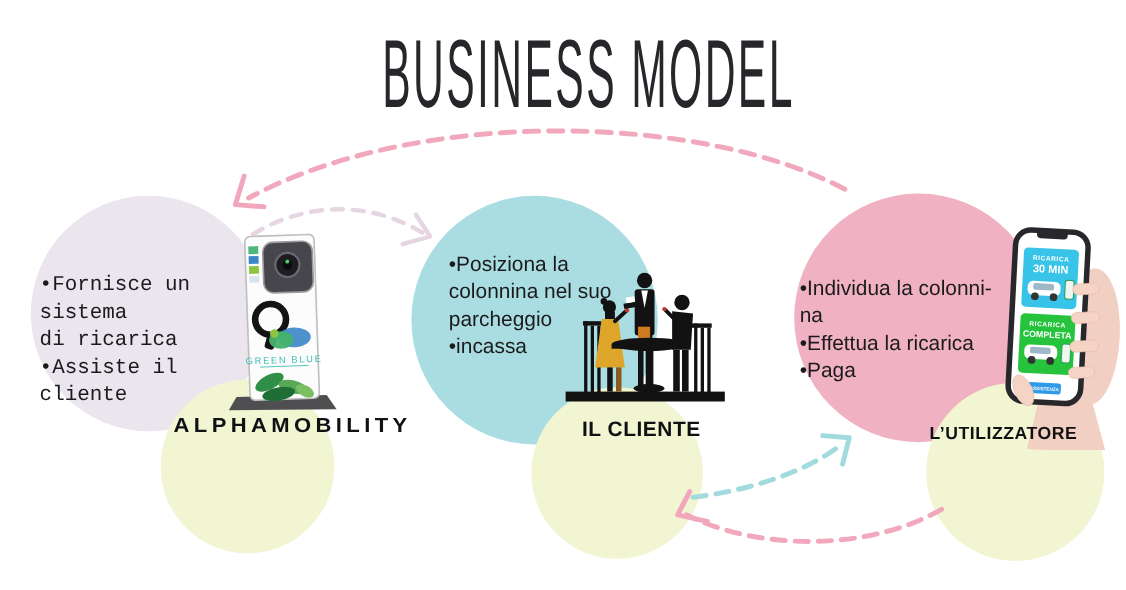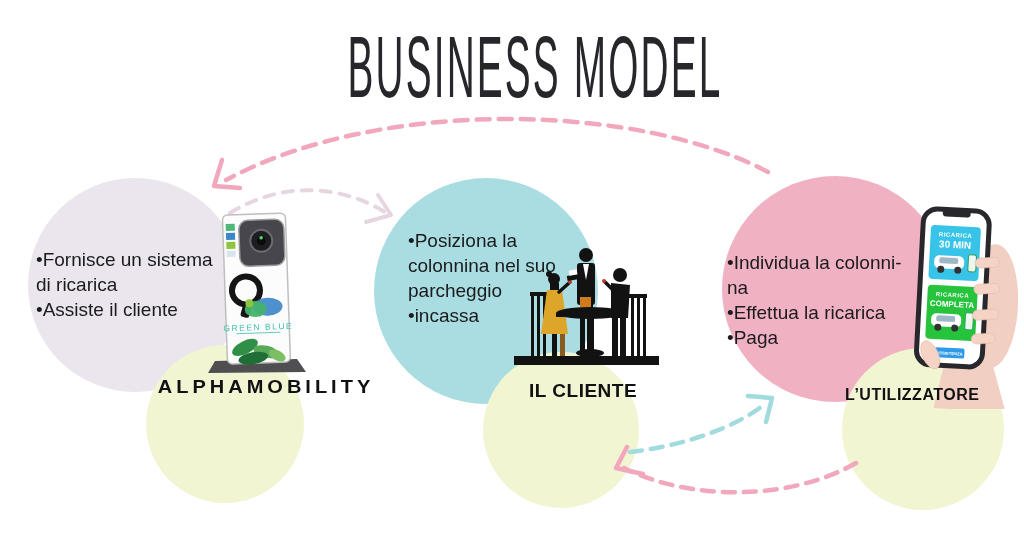--- a/index.html
+++ b/index.html
@@ -14,21 +14,21 @@
   .circle{position:absolute;border-radius:50%;}
   .c-lavender{left:28px;top:178px;width:214px;height:214px;background:#ebe5ee;z-index:1;}
   .c-teal{left:374px;top:178px;width:224px;height:226px;background:#a9dde1;z-index:1;}
   .c-pink{left:722px;top:176px;width:226px;height:226px;background:#f0b1c3;z-index:1;}
   .c-yellow-left{left:146px;top:345px;width:158px;height:158px;background:#f2f5d1;z-index:2;}
   .c-yellow-mid{left:483px;top:352px;width:156px;height:156px;background:#f2f5d1;z-index:2;}
   .c-yellow-right{left:842px;top:348px;width:162px;height:162px;background:#f2f5d1;z-index:2;}
 
   .bullets{position:absolute;z-index:6;color:#1b1b1d;font-size:19px;line-height:1.32;
            white-space:pre-line;}
-  .b-left{left:36px;top:247px;width:205px;}
+  .b-left{left:36px;top:247px;width:205px;font-family:Liberation Mono, monospace;}
   .b-mid{left:408px;top:228px;width:190px;}
   .b-right{left:727px;top:250px;width:215px;}
 
   .node-label{position:absolute;z-index:7;color:#111114;font-weight:bold;white-space:nowrap;}
   .lbl-alpha{left:140px;top:376px;width:252px;text-align:center;font-size:20px;
              letter-spacing:4px;transform:scaleY(0.92);}
   .lbl-cliente{left:529px;top:380px;font-size:19px;letter-spacing:0.5px;}
   .lbl-utilizzatore{left:845px;top:386px;font-size:16px;letter-spacing:0.5px;}
 
   .arrows{position:absolute;left:0;top:0;z-index:3;pointer-events:none;}

